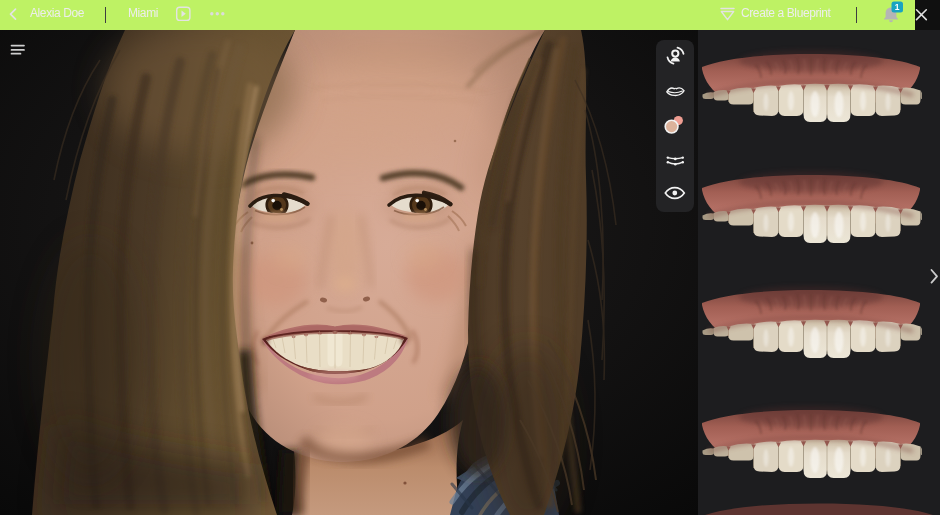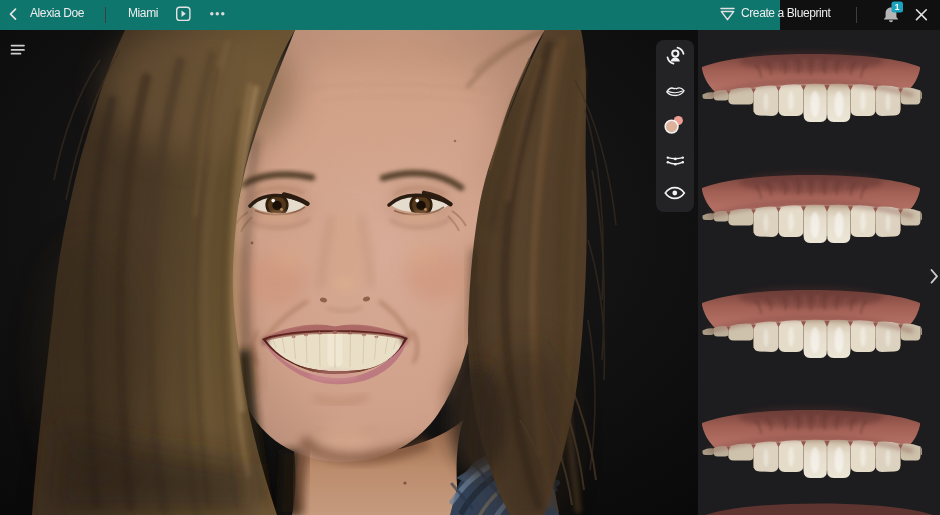--- a/index.html
+++ b/index.html
@@ -1,17 +1,17 @@
 <!DOCTYPE html>
 <html><head>
 <meta charset="utf-8">
 <style>
   html,body{margin:0;padding:0;width:940px;height:515px;overflow:hidden;background:#101010;
     font-family:"Liberation Sans",sans-serif;}
-  #topbar{position:absolute;left:0;top:0;width:780px;height:30px;background:#0f766e;}
+  #topbar{position:absolute;left:0;top:0;width:915px;height:30px;background:#bef264;}
   #main{position:absolute;left:0;top:30px;width:698px;height:485px;background:#131313;overflow:hidden;}
   #panel{position:absolute;left:698px;top:30px;width:242px;height:485px;background:#1d1d1f;overflow:hidden;}
   #toolbar{position:absolute;left:656px;top:40px;width:38px;height:172px;background:#232325;border-radius:8px;}
 </style>
 </head>
 <body>
 <div id="main">
   <svg width="698" height="485" viewBox="0 30 698 485" xmlns="http://www.w3.org/2000/svg">
 
     <defs>

